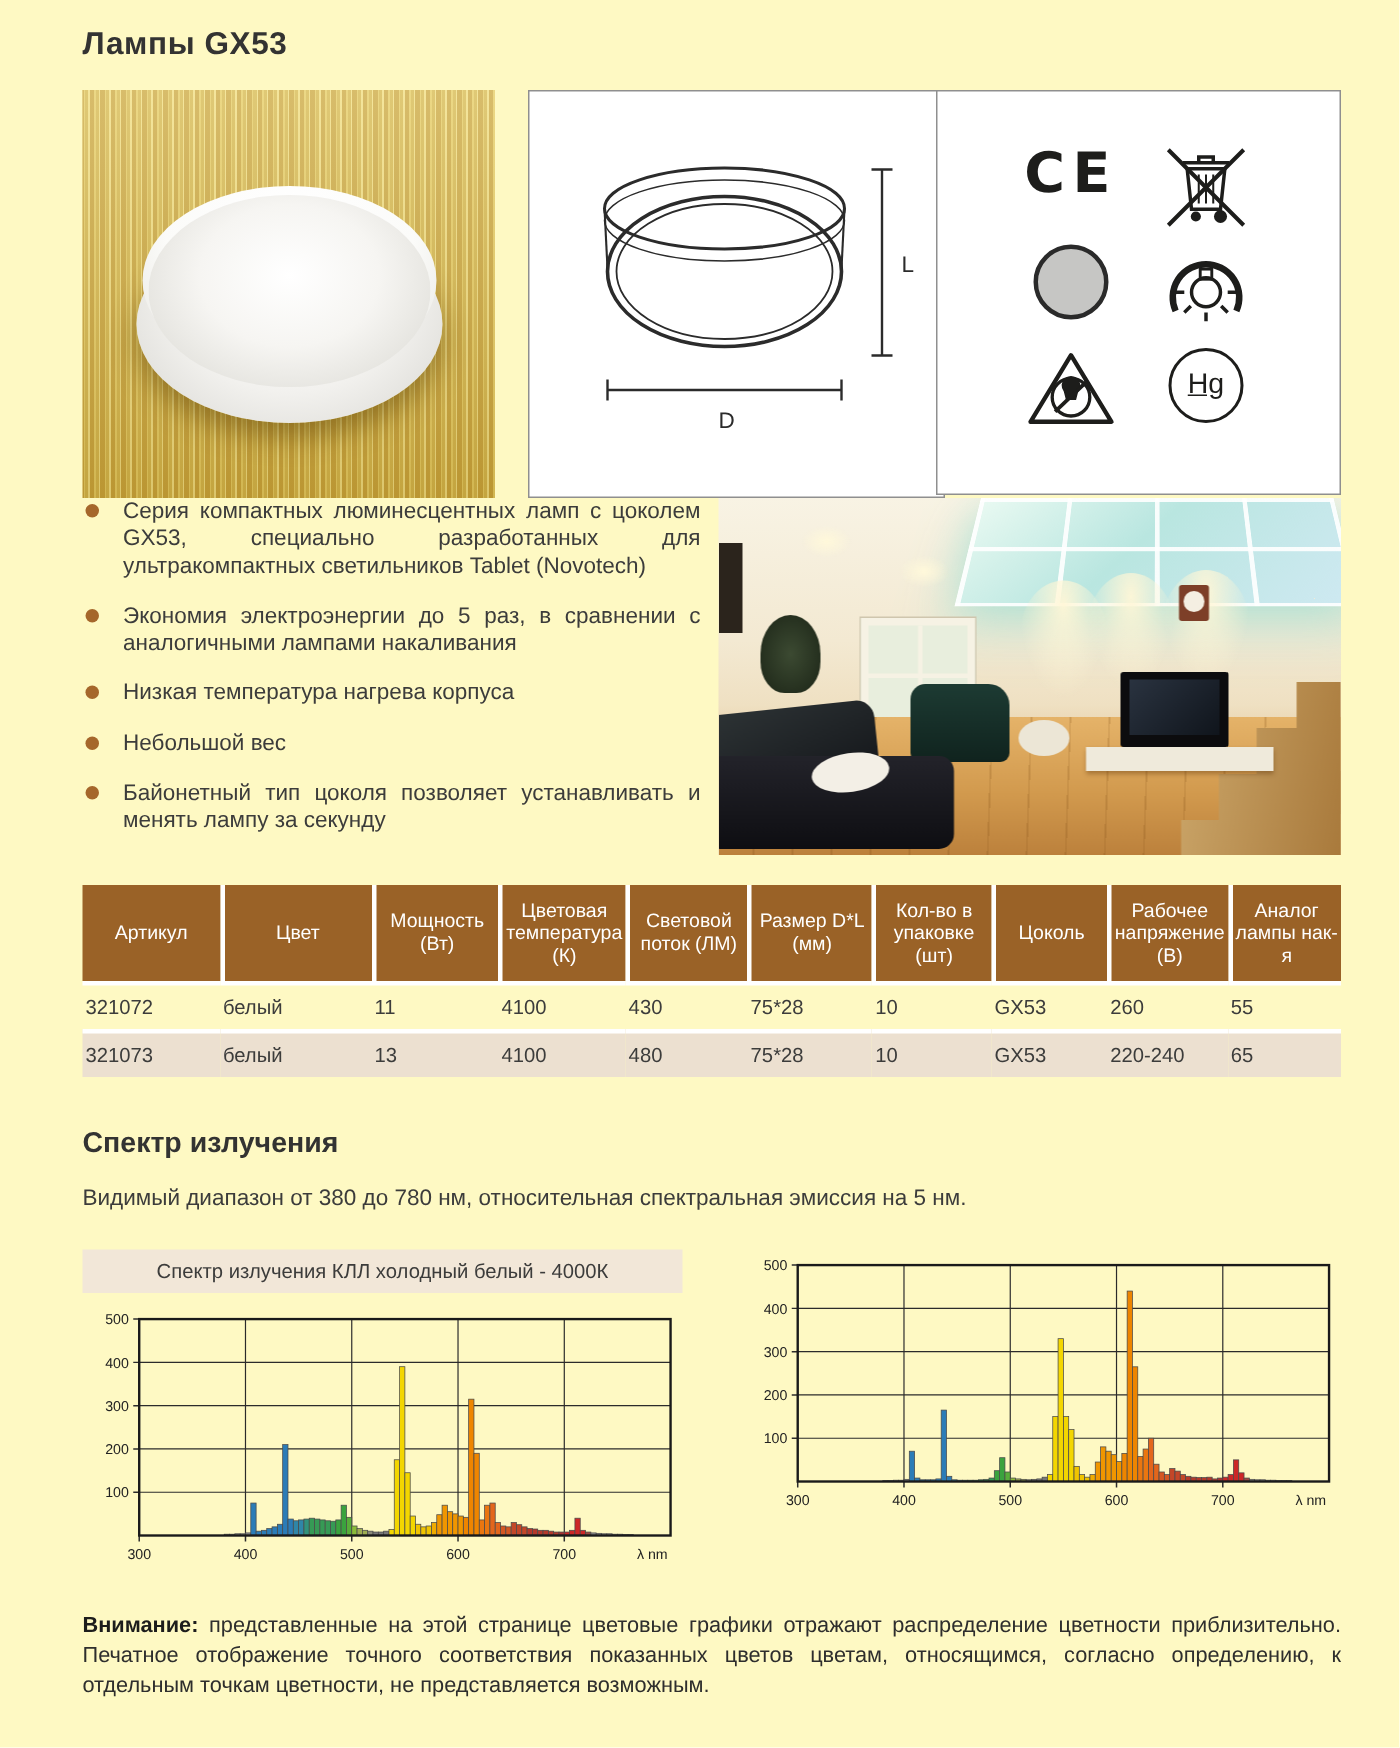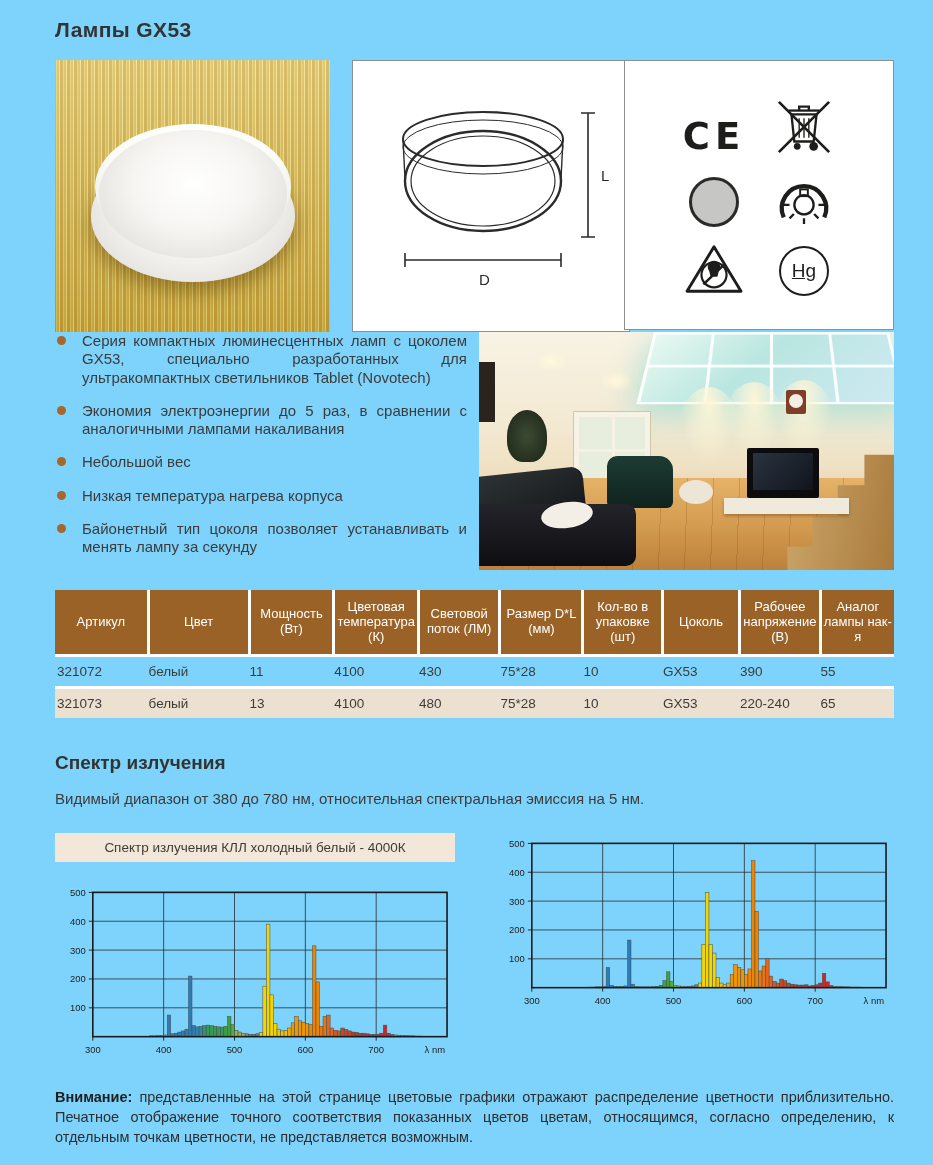--- a/index.html
+++ b/index.html
@@ -1,17 +1,17 @@
 <!DOCTYPE html>
 <html><head>
 <meta charset="utf-8">
 <style>
   html,body{margin:0;padding:0;background:#fff;}
   .page{position:relative;width:933px;height:1165px;box-sizing:border-box;
-        padding:18px 39px 0 55px;background:#7dd3fc;overflow:hidden;
+        padding:18px 39px 0 55px;background:#fef9c3;overflow:hidden;
         font-family:"Liberation Sans",sans-serif;color:#3c3c3b;}
   .title{font-size:21px;font-weight:bold;letter-spacing:.4px;color:#333332;margin:0 0 18px 0;}
   
   .top-row{display:flex;height:272px;}
   .photo{width:275px;height:272px;flex:0 0 275px;position:relative;overflow:hidden;
     background:repeating-linear-gradient(90deg,#c7a23a 0 1px,#e3c960 1px 2px,#d2b44a 2px 4px,#efdc80 4px 5px,#c7a23a 5px 7px);}
   .photo::after{content:'';position:absolute;inset:0;
     background:linear-gradient(180deg,rgba(255,250,220,.30),rgba(130,95,15,.18));}
   .lamp{position:absolute;left:50%;top:53%;transform:translate(-50%,-50%);width:208px;height:160px;z-index:2;}
   .lamp-base{position:absolute;left:2px;top:26px;width:204px;height:132px;border-radius:50%;
@@ -19,21 +19,21 @@
     box-shadow:0 10px 18px rgba(90,65,5,.45);}
   .lamp-face{position:absolute;left:10px;top:6px;width:188px;height:128px;border-radius:50%;
     background:radial-gradient(ellipse at 50% 42%,#ffffff 0%,#f6f5f2 45%,#e3e2dd 80%,#d9d8d2 100%),
                repeating-radial-gradient(circle at 50% 45%,rgba(0,0,0,.035) 0 2px,transparent 2px 5px);}
   .lamp-rim{position:absolute;left:6px;top:0;width:196px;height:126px;border-radius:50%;
     background:radial-gradient(ellipse at 50% 20%,#ffffff 0%,#fbfbf9 60%,#e6e5e0 100%);}
   .draw-box{flex:0 0 276px;height:270px;border:1px solid #8f8f8f;margin-left:22px;background:#fff;}
   .icons-box{flex:1;height:270px;border:1px solid #8f8f8f;margin-left:-6px;background:#fff;
     display:grid;grid-template-columns:1fr 1fr;justify-items:center;align-items:center;
     padding:30px 44px;box-sizing:border-box;}
-  .icon-cell{display:flex;align-items:flex-end;justify-content:center;width:70px;height:64px;}
+  .icon-cell{display:flex;align-items:flex-start;justify-content:center;width:70px;height:64px;}
   .ce{font-family:"DejaVu Sans",sans-serif;font-weight:bold;font-size:37px;letter-spacing:5px;color:#1d1d1b;}
   .hg-circle{width:46px;height:46px;border:2.5px solid #1d1d1b;border-radius:50%;
     display:flex;align-items:center;justify-content:center;font-size:19px;color:#1d1d1b;text-decoration:underline;}
   .gray-dot{width:44px;height:44px;border:3px solid #2a2a2a;border-radius:50%;background:#c6c6c4;}
   
   .mid-row{display:flex;}
   .features{list-style:none;margin:0;padding:0;width:412px;font-size:15px;line-height:1.22;}
   .features li{position:relative;padding-left:27px;margin-bottom:15px;text-align:justify;}
   .bullet-dot{position:absolute;left:2px;top:4px;width:9px;height:9px;border-radius:50%;background:#a5672b;}
   .room{margin-left:auto;width:415px;height:238px;position:relative;overflow:hidden;
@@ -84,21 +84,21 @@
   .spec-table th:first-child{border-left:none;}
   .spec-table td{font-size:13.5px;text-align:left;padding:7px 2px;border-top:3px solid #fff;color:#3c3c3b;}
   .row-alt td{background:#ece0d0;}
   
   .section-title{font-size:19px;font-weight:bold;color:#333332;margin:34px 0 0 0;}
   .section-desc{font-size:15px;margin:16px 0 0 0;}
   .charts-row{display:flex;margin-top:26px;}
   .chart-panel{width:400px;}
   .chart-panel + .chart-panel{margin-left:auto;}
   .chart-title{background:#f2e7d8;color:#3c3c3b;font-size:13.5px;text-align:center;
-    padding:7px 0;margin-bottom:20px;}
+    padding:7px 0;margin-bottom:7px;}
   .chart-svg{display:block;width:400px;height:178px;}
   .tick{font-size:9.5px;fill:#222;font-family:"Liberation Sans",sans-serif;}
   
   .warning{font-size:14.5px;line-height:1.35;text-align:justify;margin:28px 0 0 0;color:#2e2e2d;}
   .warning b{color:#1d1d1c;}
 </style>
 </head>
 <body>
 
 <div class="page">
@@ -175,22 +175,22 @@
             <span>Hg</span>
           </div>
       </div>
     </div>
   </div>
 
   <div class="mid-row">
     <ul class="features">
       <li><span class="bullet-dot"></span><span>Серия компактных люминесцентных ламп с цоколем GX53, специально разработанных для ультракомпактных светильников Tablet (Novotech)</span></li>
       <li><span class="bullet-dot"></span><span>Экономия электроэнергии до 5 раз, в сравнении с аналогичными лампами накаливания</span></li>
+      <li><span class="bullet-dot"></span><span>Низкая температура нагрева корпуса</span></li>
       <li><span class="bullet-dot"></span><span>Небольшой вес</span></li>
-      <li><span class="bullet-dot"></span><span>Низкая температура нагрева корпуса</span></li>
       <li><span class="bullet-dot"></span><span>Байонетный тип цоколя позволяет устанавливать и менять лампу за секунду</span></li>
     </ul>
 
     <div class="room">
       <div class="glow-panel"></div>
       <div class="spot" style="left:55px;top:18px;"></div>
       <div class="spot" style="left:120px;top:38px;"></div>
       <div class="wallwash" style="left:245px;top:50px;"></div>
       <div class="wallwash" style="left:295px;top:48px;"></div>
       <div class="wallwash" style="left:200px;top:55px;"></div>
@@ -240,21 +240,21 @@
     <tbody>
       <tr>
         <td>321072</td>
         <td>белый</td>
         <td>11</td>
         <td>4100</td>
         <td>430</td>
         <td>75*28</td>
         <td>10</td>
         <td>GX53</td>
-        <td>390</td>
+        <td>260</td>
         <td>55</td>
       </tr>
       <tr class="row-alt">
         <td>321073</td>
         <td>белый</td>
         <td>13</td>
         <td>4100</td>
         <td>480</td>
         <td>75*28</td>
         <td>10</td>

